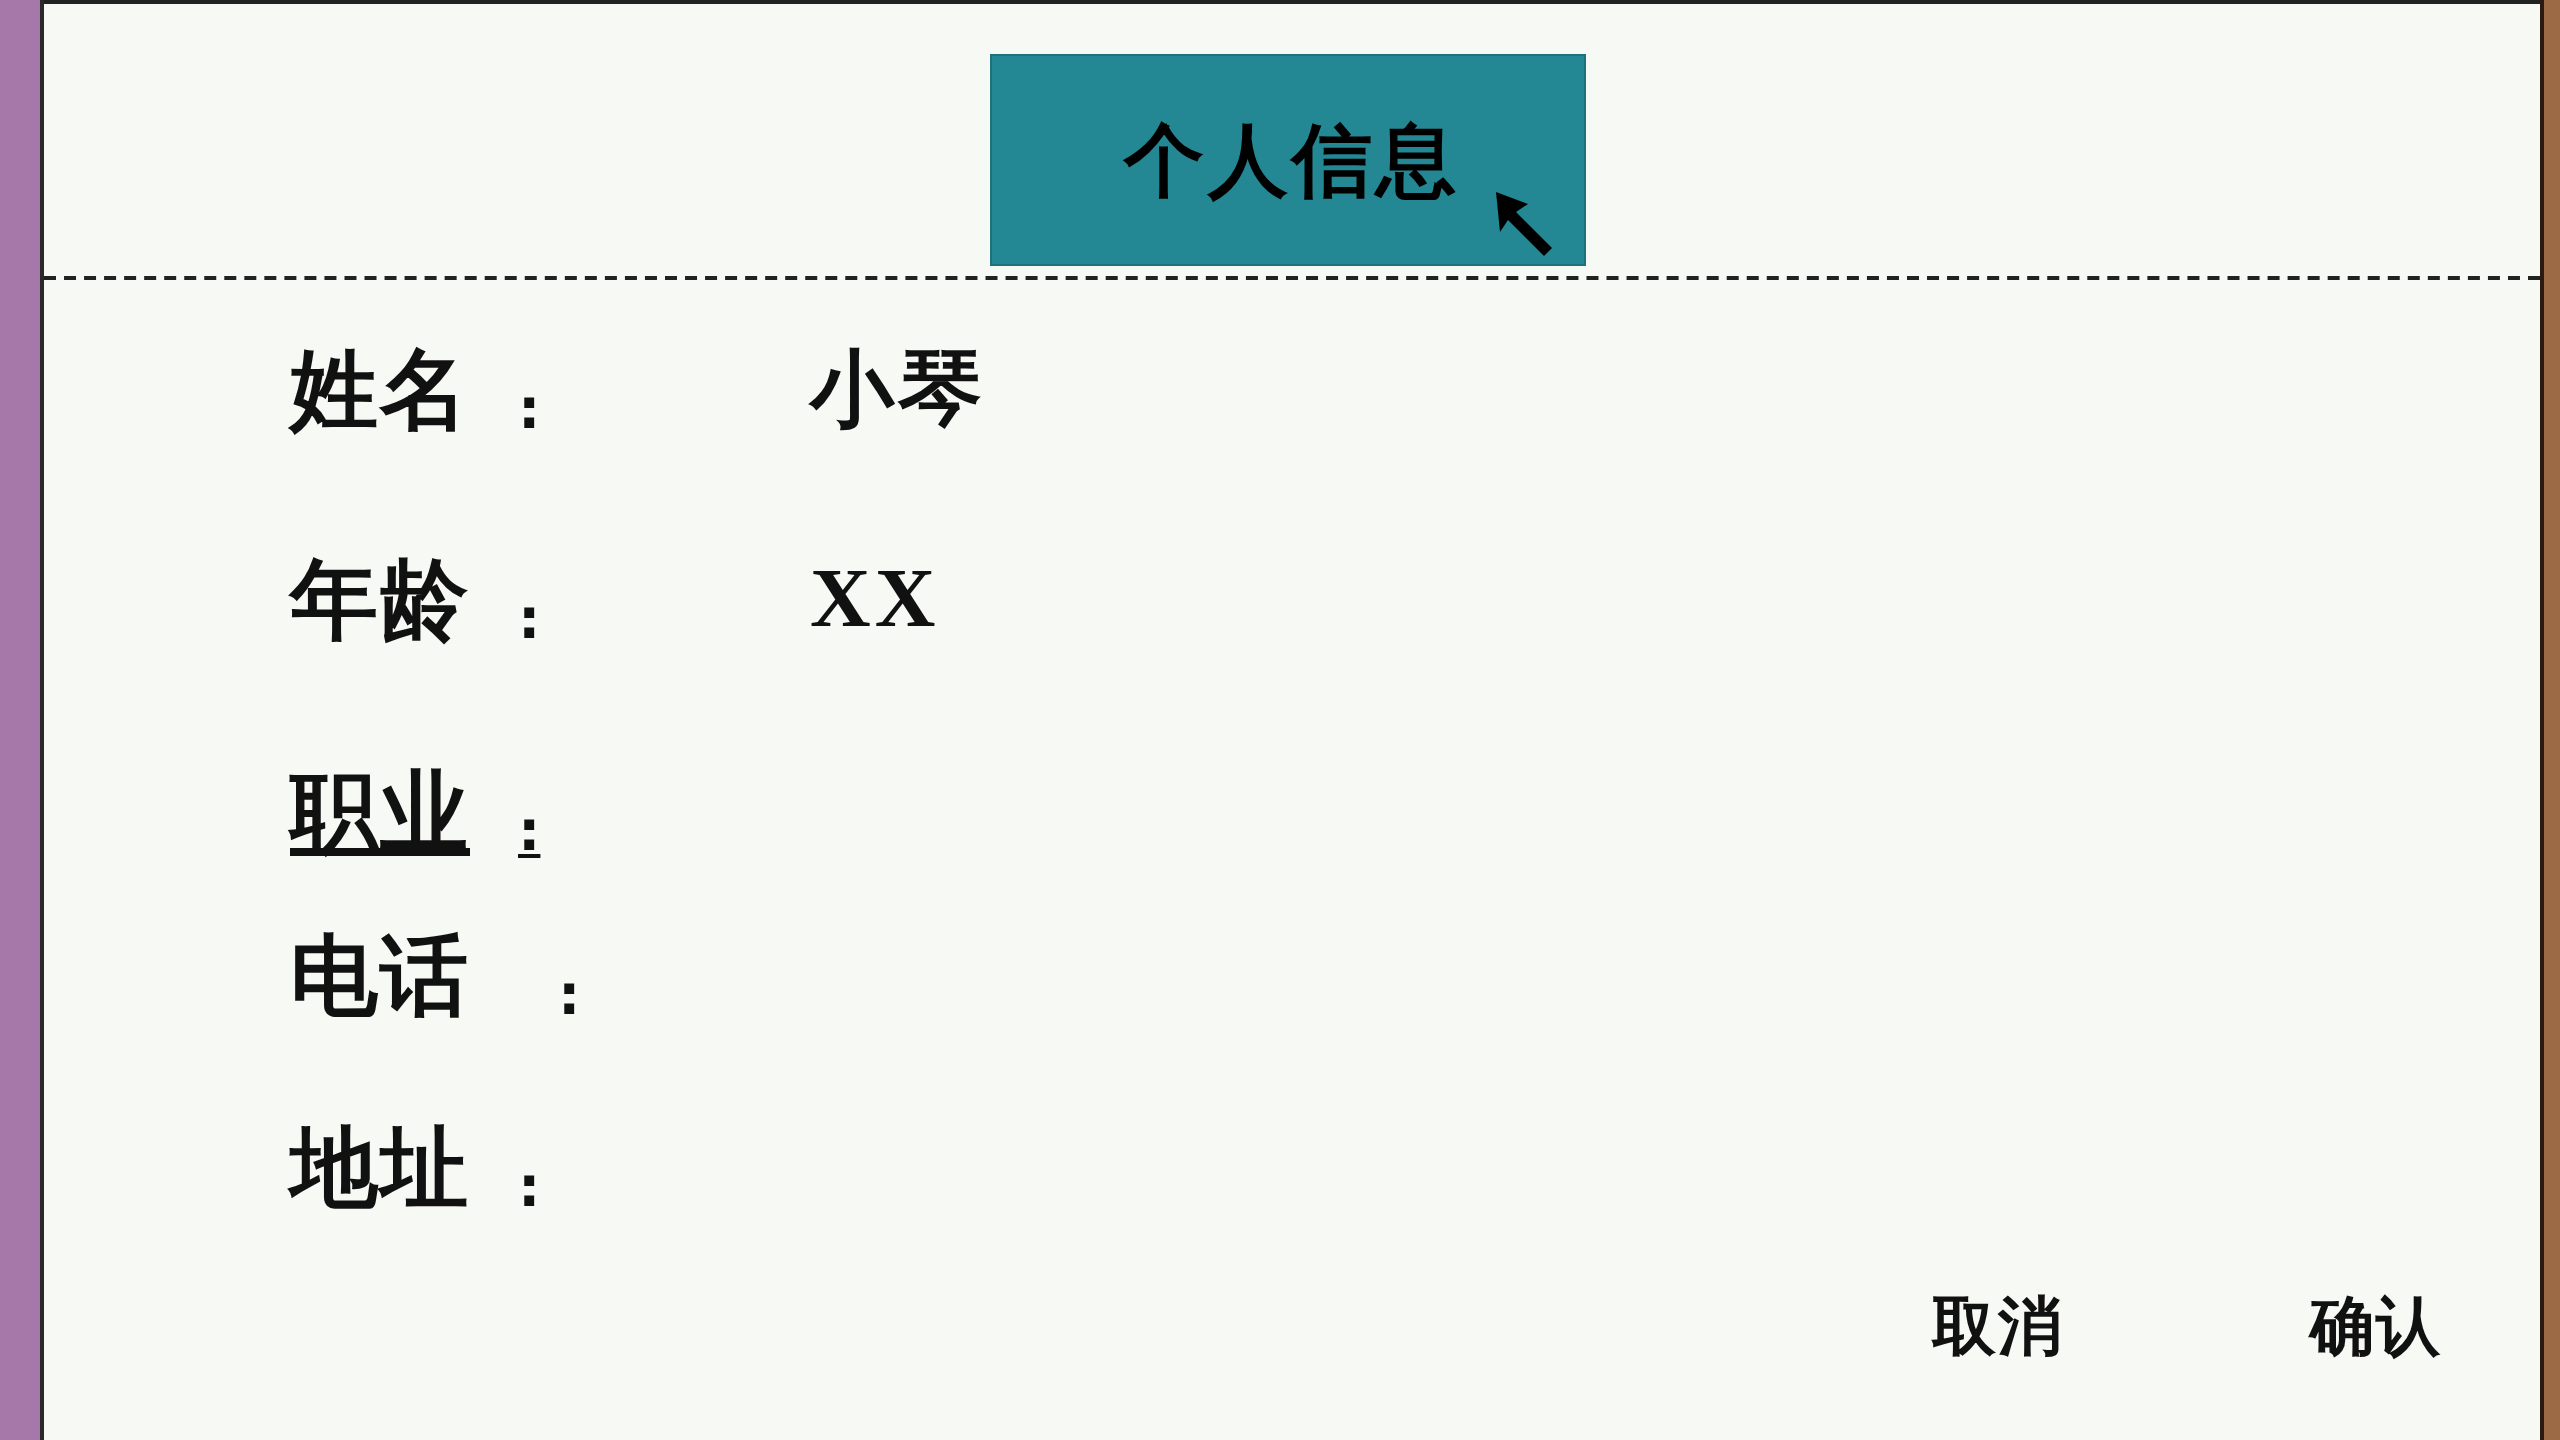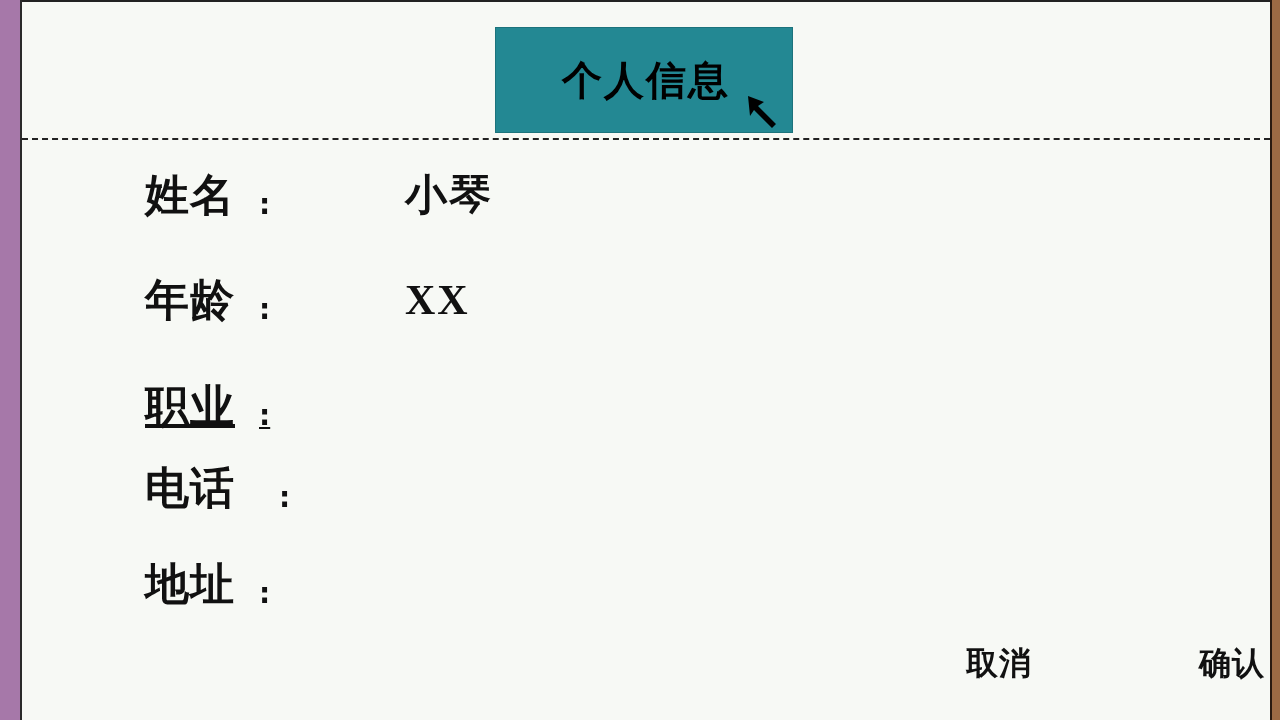--- a/index.html
+++ b/index.html
@@ -99,15 +99,15 @@
     <div class="value"></div>
   </div>
 
   <div class="row" style="top:552px;">
     <div class="label">地址</div>
     <div class="colon">:</div>
     <div class="value"></div>
   </div>
 
   <div class="footer-btn" style="left:928px;margin-left:16px;">取消</div>
-  <div class="footer-btn" style="left:1133px;margin-left:44px;">确认</div>
+  <div class="footer-btn" style="left:1133px;">确认</div>
 
 </div>
 
 </body></html>

